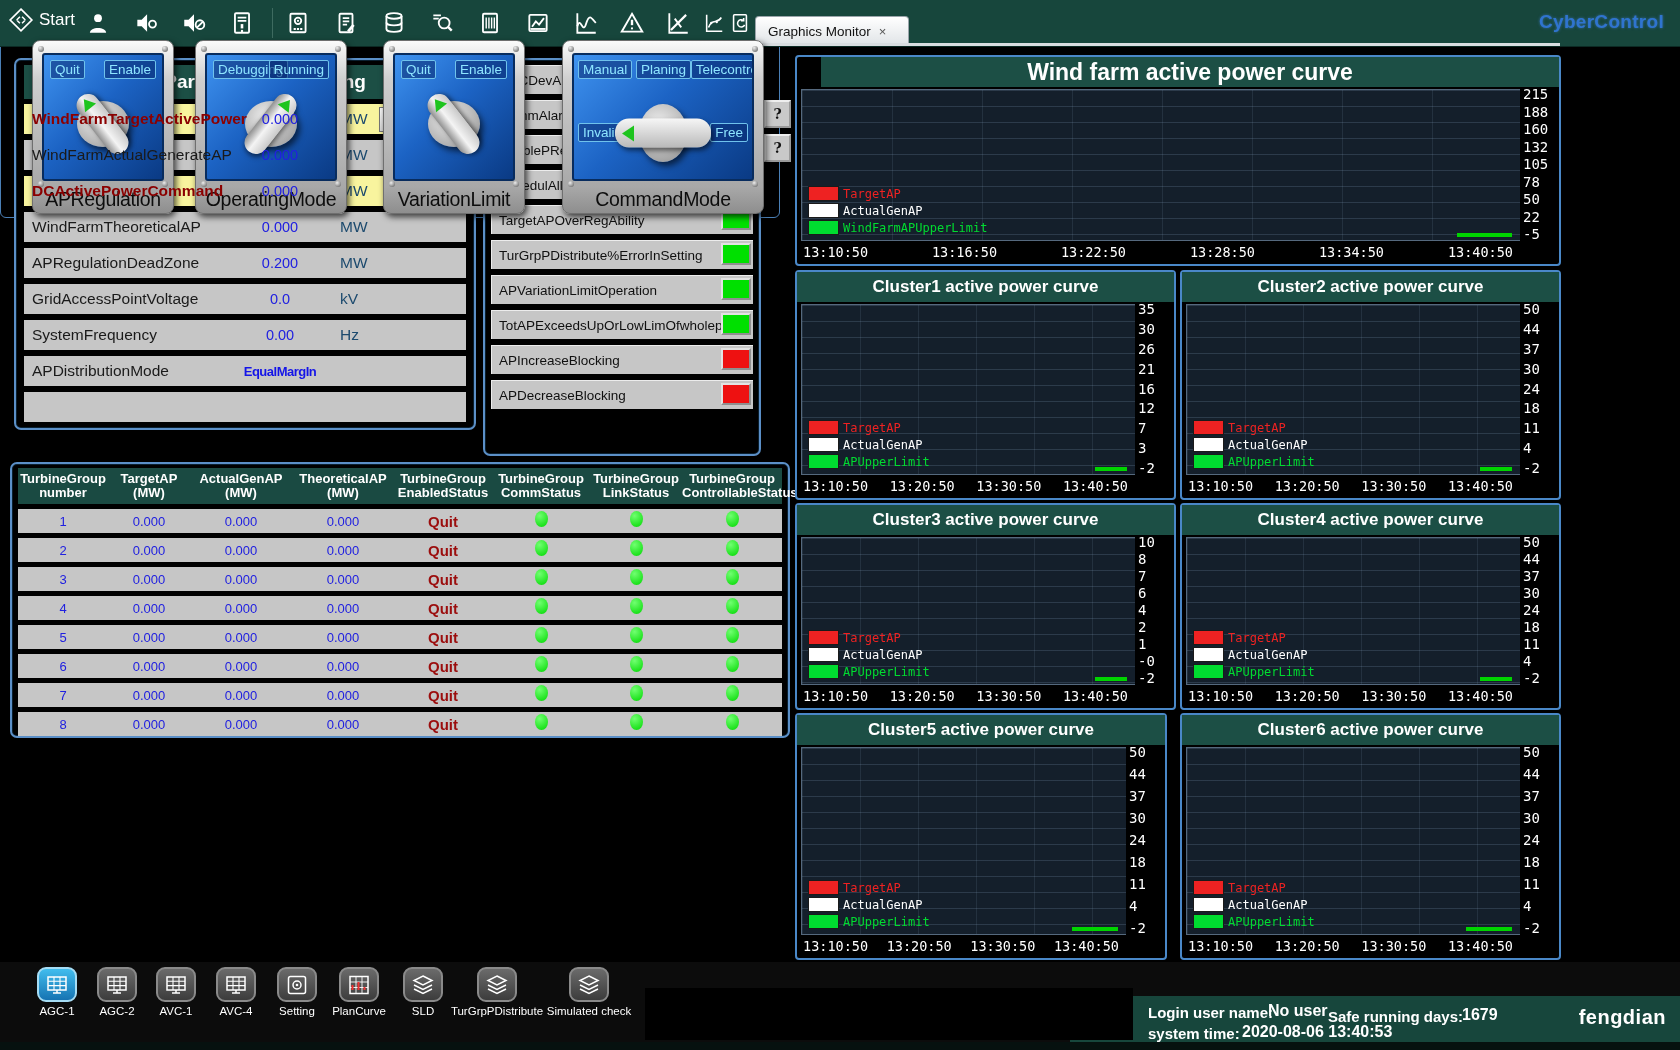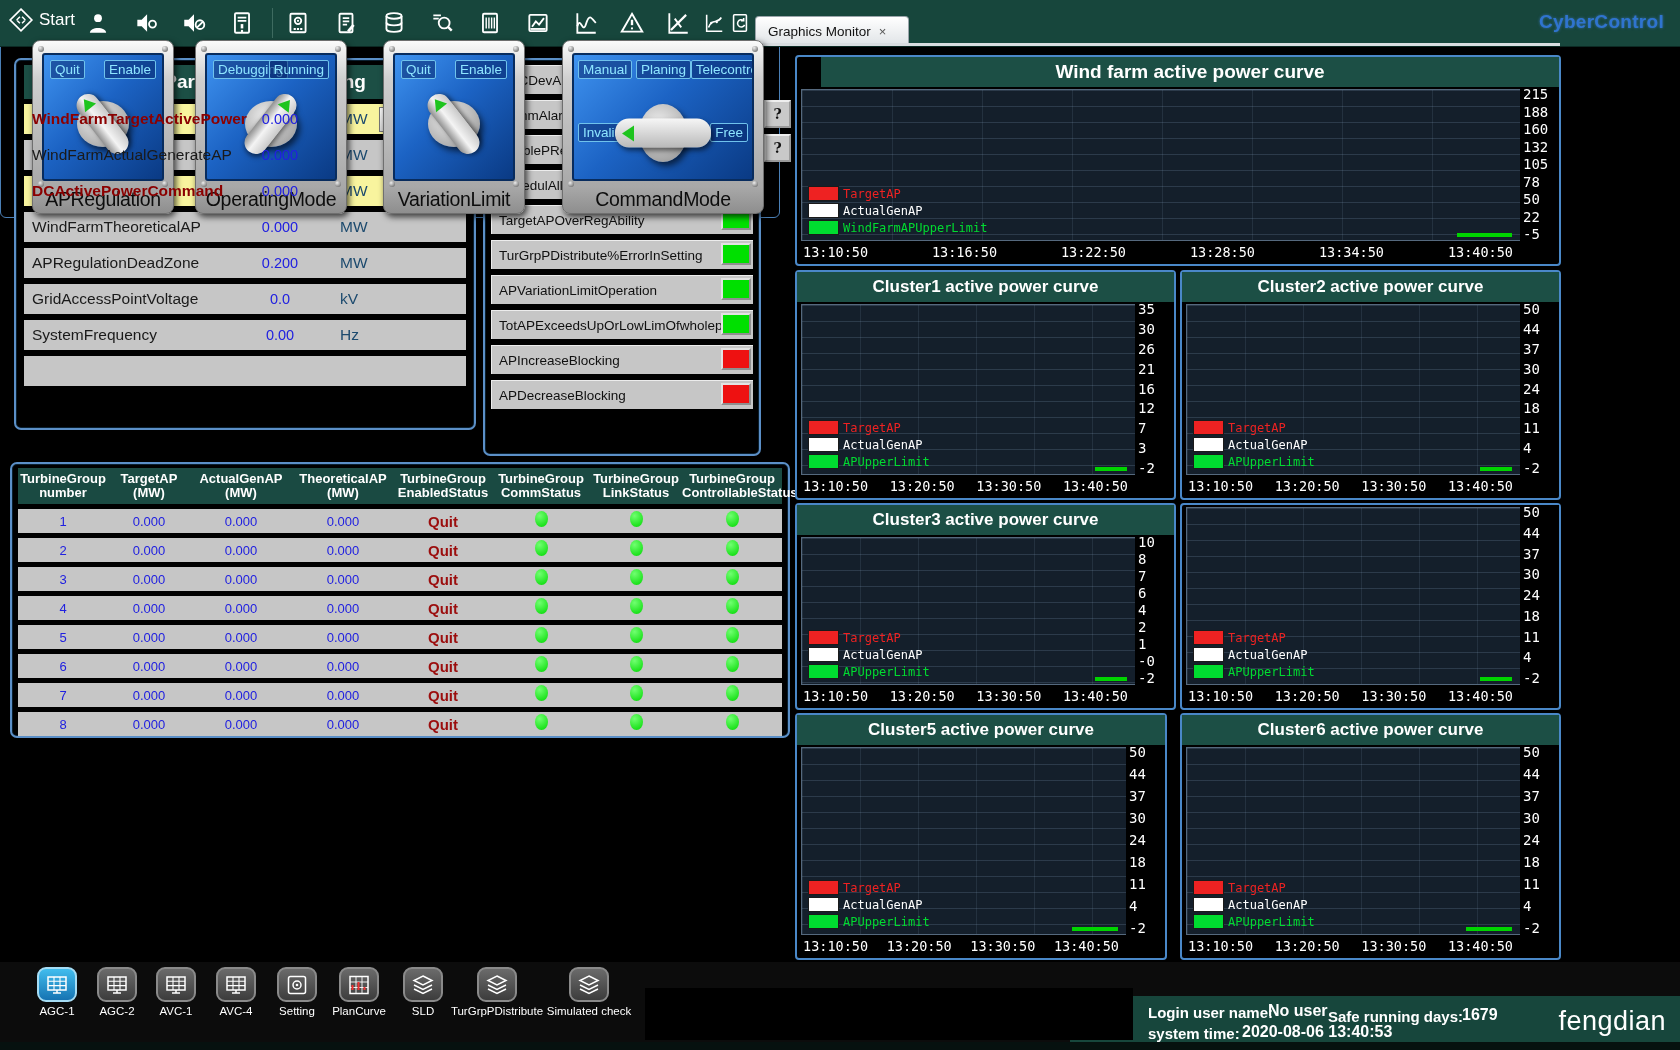--- a/index.html
+++ b/index.html
@@ -73,21 +73,21 @@
   .pill{position:absolute;left:50%;top:63%;transform:translate(-50%,-50%);width:96px;height:29px;border-radius:14px;
     background:linear-gradient(180deg,#f6f6f6,#b9b9b9);box-shadow:2px 3px 5px rgba(0,0,0,.55);}
   .pill::before{content:"";position:absolute;left:7px;top:50%;transform:translateY(-50%);
     border-top:8px solid transparent;border-bottom:8px solid transparent;border-right:12px solid #1ec41e;}
   .swlabel{position:absolute;left:-6px;right:-6px;bottom:2px;text-align:center;font-size:19.5px;color:#0d0d0d;
     letter-spacing:-.3px;white-space:nowrap;}
   
   .chart{position:absolute;background:#000;border:2px solid #4a88c8;border-radius:4px;box-sizing:border-box;
     display:flex;flex-direction:column;}
   .ctitle{height:30px;background:#1c4f45;color:#fff;font-weight:bold;font-size:17px;display:flex;align-items:center;justify-content:center;flex:0 0 auto;}
-  .big .ctitle{font-size:19px;margin-left:24px;}
+  .big .ctitle{font-size:23px;margin-left:24px;}
   .cbody{flex:1 1 auto;display:flex;min-height:0;}
   .cplot{flex:1 1 auto;position:relative;margin:2px 0 0 4px;background:#141f2b;border:1px solid #55697e;border-right:none;overflow:hidden;
     background-image:repeating-linear-gradient(to bottom,rgba(140,170,200,.20) 0 1px,transparent 1px 16px),
       repeating-linear-gradient(to right,rgba(140,170,200,.13) 0 1px,transparent 1px 58px);}
   .big .cplot{background-image:repeating-linear-gradient(to bottom,rgba(140,170,200,.20) 0 1px,transparent 1px 16px),
       repeating-linear-gradient(to right,rgba(140,170,200,.13) 0 1px,transparent 1px 90px);}
   .cy{flex:0 0 36px;color:#fff;font-family:"DejaVu Sans Mono",monospace;font-size:14px;display:flex;flex-direction:column;
     justify-content:space-between;padding:0 0 0 3px;line-height:1;background:#000;}
   .cx{flex:0 0 auto;height:20px;display:flex;justify-content:space-between;color:#fff;font-family:"DejaVu Sans Mono",monospace;
     font-size:13.5px;padding:3px 46px 0 6px;text-align:center;}
@@ -100,21 +100,21 @@
   .tbitem{position:absolute;top:5px;width:110px;display:flex;flex-direction:column;align-items:center;cursor:pointer;}
   .tbbox{width:40px;height:35px;border-radius:9px;background:linear-gradient(#6b6b6b,#3c3c3c);border:2px solid #8a8a8a;
     display:flex;align-items:center;justify-content:center;box-sizing:border-box;}
   .tbbox.active{background:linear-gradient(#41bdee,#1673b2);border-color:#a5dcf4;}
   .tbbox svg{stroke:#fff;fill:none;stroke-width:1.5;}
   .tblab{margin-top:3px;color:#fff;font-size:11.5px;white-space:nowrap;}
   #blackbar{position:absolute;left:645px;top:988px;width:488px;height:52px;background:#000;z-index:5;}
   #status{position:absolute;left:1070px;top:996px;width:610px;height:54px;background:#17463c;color:#fff;z-index:4;}
   #status .sl{position:absolute;font-size:15px;font-weight:bold;}
   #status .sv{position:absolute;font-size:16px;font-weight:bold;}
-  #statbrand{position:absolute;right:14px;top:10px;font-size:27px;font-weight:normal;letter-spacing:.5px;}
+  #statbrand{position:absolute;right:14px;top:10px;font-size:20px;font-weight:bold;letter-spacing:.5px;}
   #bottomstrip{position:absolute;left:0;top:1042px;width:1680px;height:8px;background:#06110f;z-index:6;}
 </style>
 </head>
 <body>
 
 <div id="toolbar">
   <div id="start">
     <svg width="26" height="26" viewBox="0 0 24 24">
         <path d="M12 2 L22 12 L12 22 L2 12 Z" stroke="#fff" fill="none" stroke-width="1.6"></path>
         <path d="M8 12 l3 -3 M8 12 l3 3 M16 12 l-3 -3 M16 12 l-3 3" stroke="#fff" stroke-width="1.4" fill="none"></path>
@@ -270,20 +270,26 @@
   <div class="prow ">
     <span class="plab">GridAccessPointVoltage</span>
     <span class="pval ">0.0</span>
     <span class="punit">kV</span>
 
   </div>
   <div class="prow ">
     <span class="plab">SystemFrequency</span>
     <span class="pval ">0.00</span>
     <span class="punit">Hz</span>
+
+  </div>
+  <div class="prow ">
+    <span class="plab">APDistributionMode</span>
+    <span class="pval mode">EqualMargIn</span>
+    <span class="punit"></span>
 
   </div>
   <div class="prow ">
     <span class="plab"></span>
     <span class="pval "></span>
     <span class="punit"></span>
 
   </div>
     </div>
 </div>
@@ -646,20 +652,21 @@
       </div>
     </div>
     <div class="cx">
       <span>13:10:50</span>
         <span>13:20:50</span>
         <span>13:30:50</span>
         <span>13:40:50</span>
     </div>
   </div>
     <div class="chart " style="left:1180px;top:503px;width:381px;height:207px">
+    <div class="ctitle">Cluster4 active power curve</div>
     <div class="cbody">
       <div class="cplot">
         <div class="leg">
           <div class="legrow">
             <span class="legsw" style="background:#ee2222"></span>
             <span style="color:#ee2222">TargetAP</span>
             </div>
             <div class="legrow">
             <span class="legsw" style="background:#ffffff"></span>
             <span style="color:#ffffff">ActualGenAP</span>

